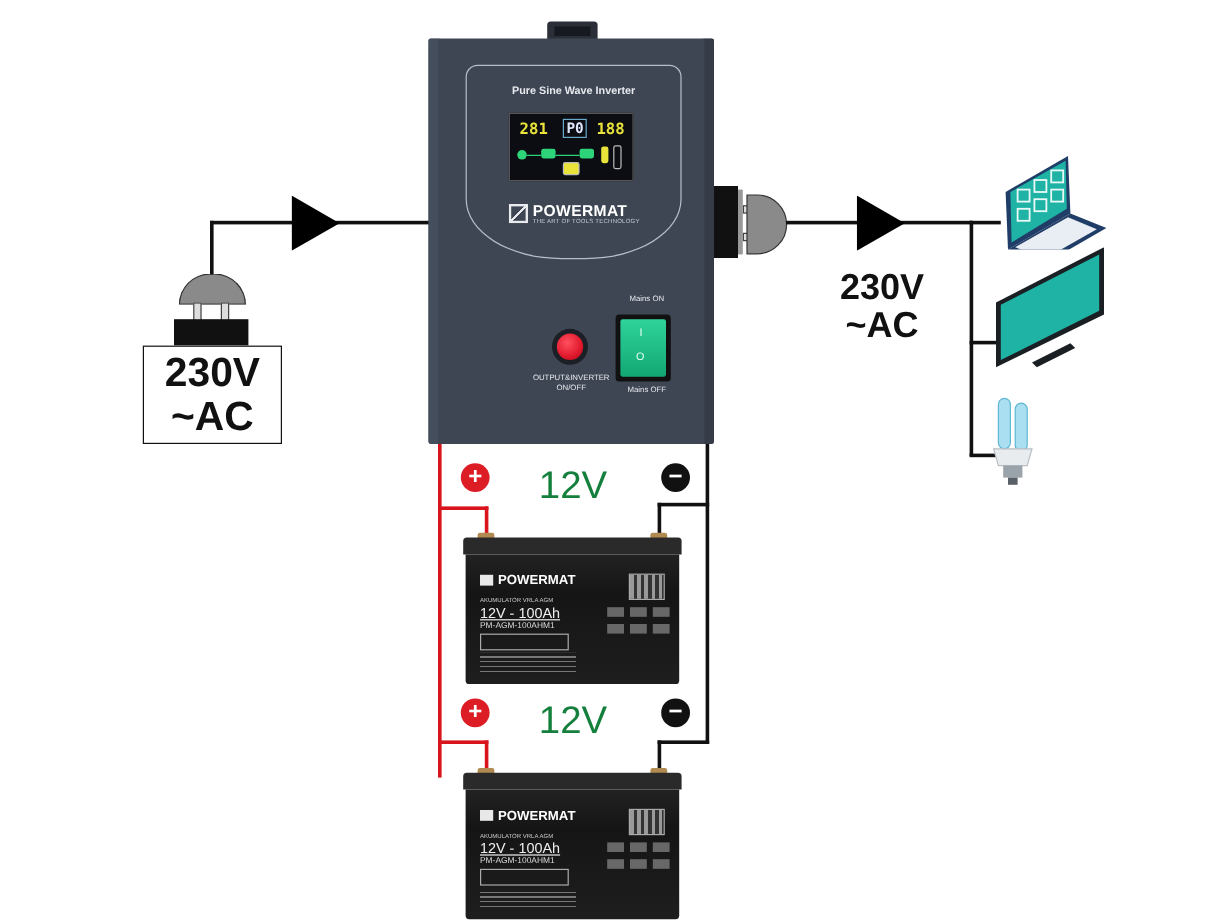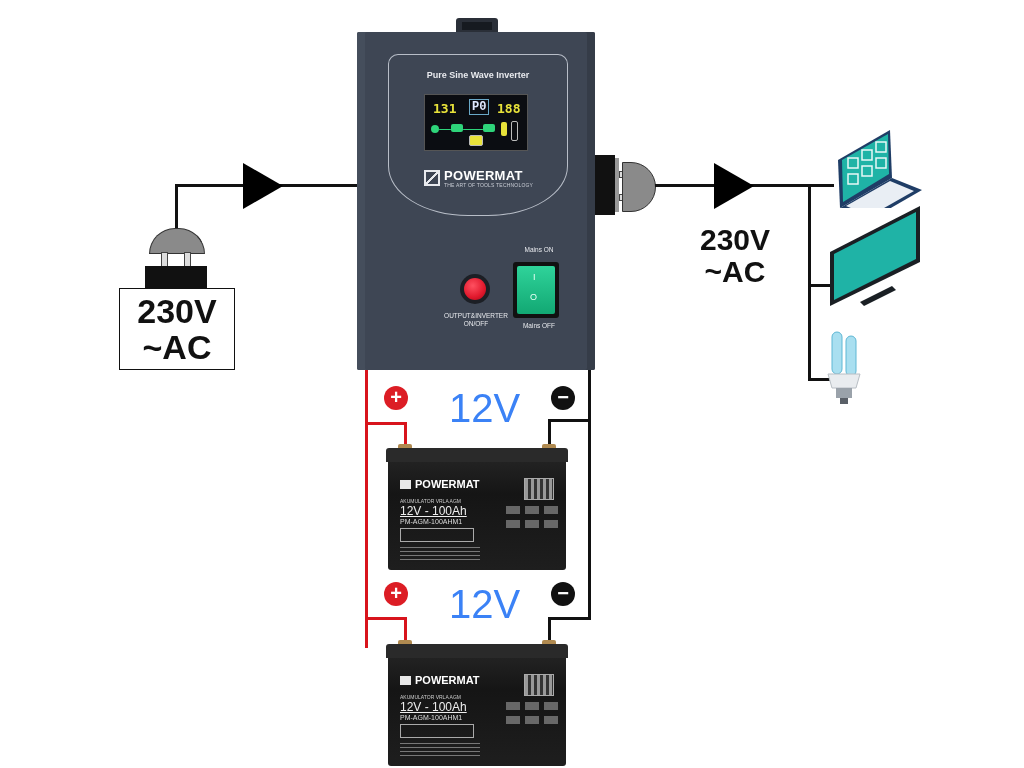--- a/index.html
+++ b/index.html
@@ -11,21 +11,21 @@
   
   #inverter{left:357px;top:32px;width:238px;height:338px;background:#3e4654;border-radius:2px;
     box-shadow:inset -8px 0 0 #353c48, inset 8px 0 0 #454e5c;}
   #inverter-top-knob{left:456px;top:18px;width:42px;height:16px;background:#2a2f38;border-radius:3px 3px 0 0;}
   #inverter-top-knob::after{content:"";position:absolute;left:6px;top:4px;width:30px;height:8px;background:#161a20;}
   #front-panel{left:388px;top:54px;width:178px;height:160px;border:1.5px solid #b8bec8;border-radius:10px 10px 80px 80px / 10px 10px 50px 50px;}
   #panel-title{left:388px;top:70px;width:180px;text-align:center;color:#e8eaee;font-size:9px;font-weight:bold;}
   #lcd{left:424px;top:94px;width:102px;height:55px;background:#0b0d12;border:1px solid #555;}
   .seg{position:absolute;font-family:"DejaVu Sans Mono",monospace;font-size:13px;font-weight:bold;}
   #lcd-in{left:8px;top:6px;color:#e8e23a;}
-  #lcd-mode{left:44px;top:4px;color:#dfe8ff;border:1px solid #6aa9c8;padding:0 2px;font-size:12px;font-family:Liberation Mono, monospace;}
+  #lcd-mode{left:44px;top:4px;color:#dfe8ff;border:1px solid #6aa9c8;padding:0 2px;font-size:12px;}
   #lcd-out{left:72px;top:6px;color:#e8e23a;}
   .lcd-ico{position:absolute;height:8px;border-radius:2px;}
   #brand{left:424px;top:170px;width:120px;height:20px;}
   #brand-logo{left:0;top:0;width:16px;height:16px;background:#e8eaee;clip-path:polygon(0 0,100% 0,100% 100%,0 100%);}
   #brand-logo::after{content:"";position:absolute;left:2px;top:2px;width:12px;height:12px;background:linear-gradient(135deg,#3e4654 45%,#e8eaee 45%,#e8eaee 55%,#3e4654 55%);}
   #brand-name{left:20px;top:-2px;color:#fff;font-size:13px;font-weight:bold;letter-spacing:.3px;}
   #brand-tag{left:20px;top:12px;color:#c8ccd4;font-size:5px;letter-spacing:.2px;white-space:nowrap;}
   #red-button{left:460px;top:274px;width:30px;height:30px;border-radius:50%;background:#1c1f25;}
   #red-button::after{content:"";position:absolute;left:4px;top:4px;width:22px;height:22px;border-radius:50%;background:radial-gradient(circle at 40% 35%,#ff5060,#e0182c 60%,#a00818);}
   #red-label{left:436px;top:312px;width:80px;text-align:center;color:#e8eaee;font-size:6.5px;line-height:8px;}
@@ -62,21 +62,21 @@
       linear-gradient(#aaa,#aaa) 19px 0/14px 8px no-repeat,
       linear-gradient(#aaa,#aaa) 38px 0/14px 8px no-repeat,
       linear-gradient(#aaa,#aaa) 0 14px/14px 8px no-repeat,
       linear-gradient(#aaa,#aaa) 19px 14px/14px 8px no-repeat,
       linear-gradient(#aaa,#aaa) 38px 14px/14px 8px no-repeat;opacity:.55;}
   .terminal{position:absolute;top:-4px;width:14px;height:6px;background:#b08a50;border-radius:2px;}
   
   .pol{position:absolute;width:24px;height:24px;border-radius:50%;color:#fff;font-weight:bold;font-size:20px;line-height:23px;text-align:center;}
   .pol.plus{background:#dc1d25;}
   .pol.minus{background:#111;}
-  .volt{position:absolute;font-size:40px;color:#3b82f6;}
+  .volt{position:absolute;font-size:32px;color:#15803d;}
 </style>
 </head>
 <body>
 
 <div class="wire" style="left:175px;top:184px;width:183px;height:3px;"></div>
 <div class="wire" style="left:175px;top:184px;width:3px;height:46px;"></div>
 <svg class="abs" style="left:243px;top:163px" width="40" height="46">
   <polygon points="0,0 40,23 0,46" fill="#000"></polygon>
 </svg>
 
@@ -89,21 +89,21 @@
   <div>230V</div>
   <div>~AC</div>
 </div>
 
 <div class="abs" id="inverter-top-knob"></div>
 <div class="abs" id="inverter"></div>
 <div class="abs" id="front-panel"></div>
 <div class="abs" id="panel-title">Pure Sine Wave Inverter</div>
 
 <div class="abs" id="lcd">
-  <span class="seg" id="lcd-in">131</span>
+  <span class="seg" id="lcd-in">281</span>
   <span class="seg" id="lcd-mode">P0</span>
   <span class="seg" id="lcd-out">188</span>
   <span class="lcd-ico" style="left:6px;top:30px;width:8px;background:#2ed47a;border-radius:50%;"></span>
   <span class="lcd-ico" style="left:14px;top:34px;width:12px;height:1px;background:#2ed47a;"></span>
   <span class="lcd-ico" style="left:26px;top:29px;width:12px;background:#2ed47a;"></span>
   <span class="lcd-ico" style="left:38px;top:34px;width:20px;height:1px;background:#2ed47a;"></span>
   <span class="lcd-ico" style="left:58px;top:29px;width:12px;background:#2ed47a;"></span>
   <span class="lcd-ico" style="left:44px;top:40px;width:12px;height:9px;background:#e8e23a;border:1px solid #bbb;"></span>
   <span class="lcd-ico" style="left:76px;top:27px;width:6px;height:14px;background:#e8e23a;"></span>
   <span class="lcd-ico" style="left:86px;top:26px;width:5px;height:18px;border:1px solid #bbb;background:transparent;"></span>

